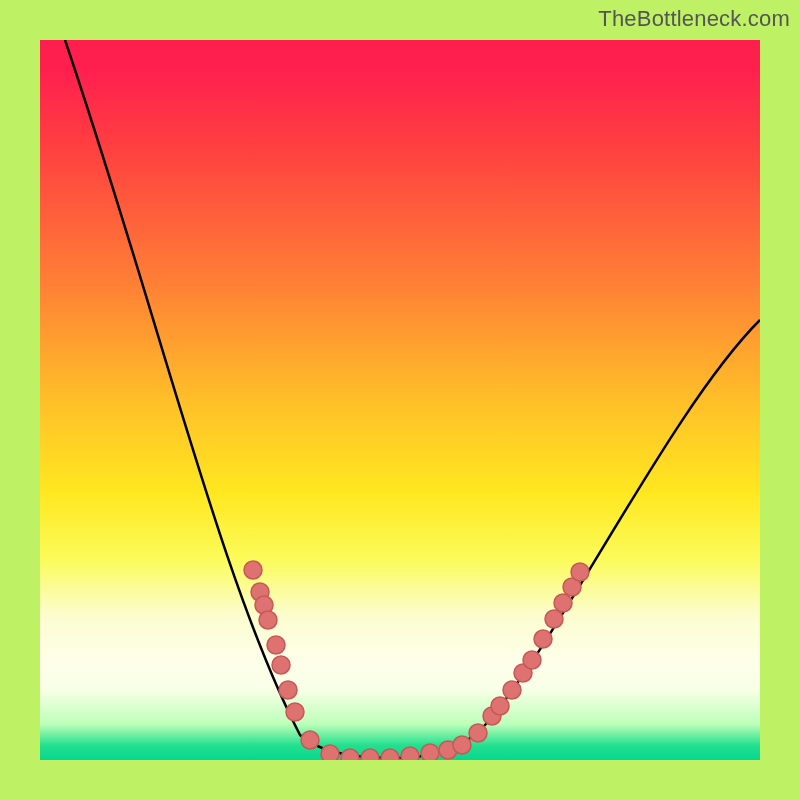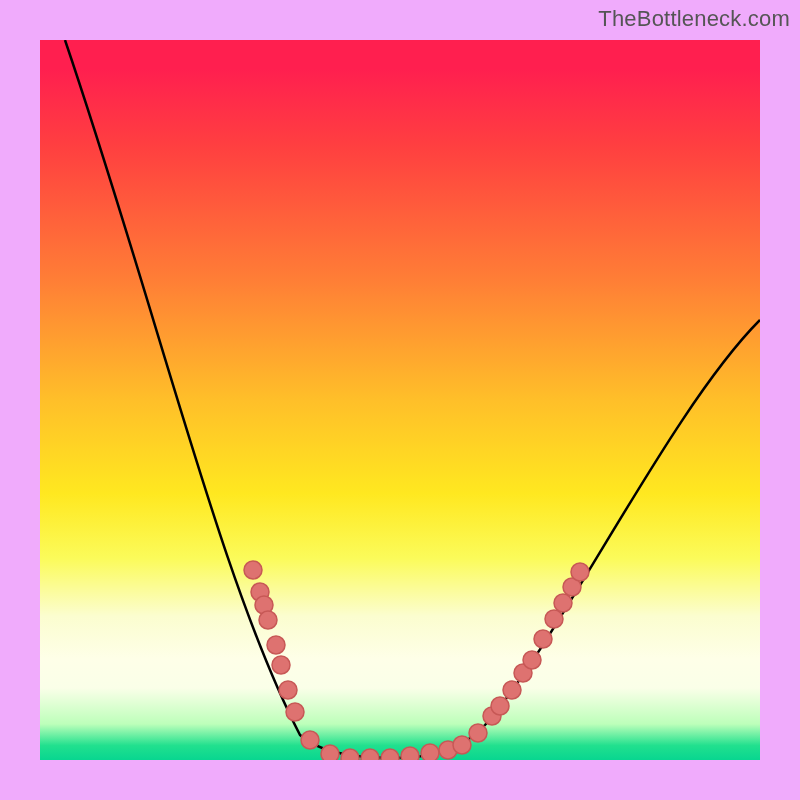--- a/index.html
+++ b/index.html
@@ -7,21 +7,21 @@
     padding: 0;
     width: 800px;
     height: 800px;
     overflow: hidden;
     background: #000;
     font-family: Arial, Helvetica, sans-serif;
   }
   .outer {
     width: 800px;
     height: 800px;
-    background: #f0abfc;
+    background: #bef264;
     position: relative;
     text-decoration: underline;
   }
   .watermark {
     position: absolute;
     top: 6px;
     right: 10px;
     color: #555;
     font-size: 22px;
     letter-spacing: 0.2px;

